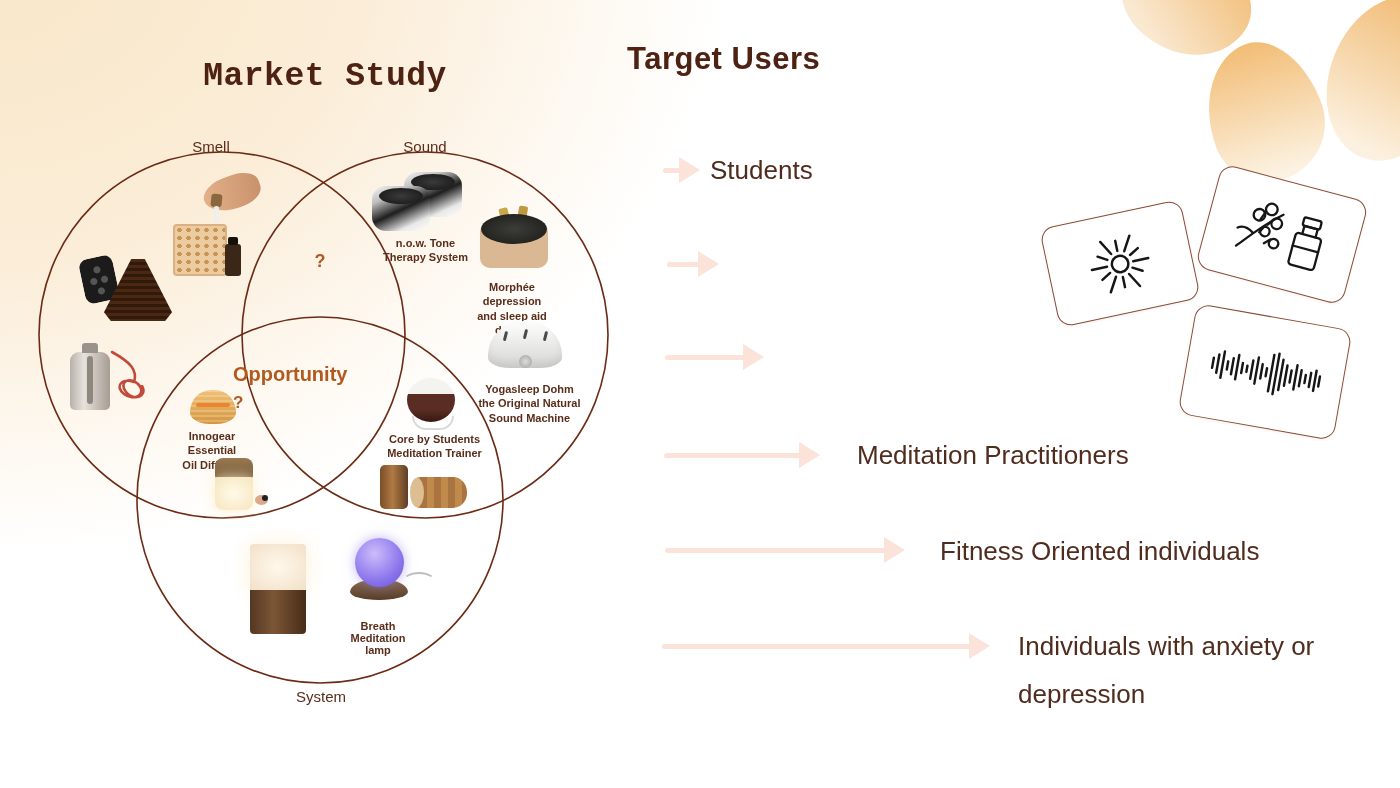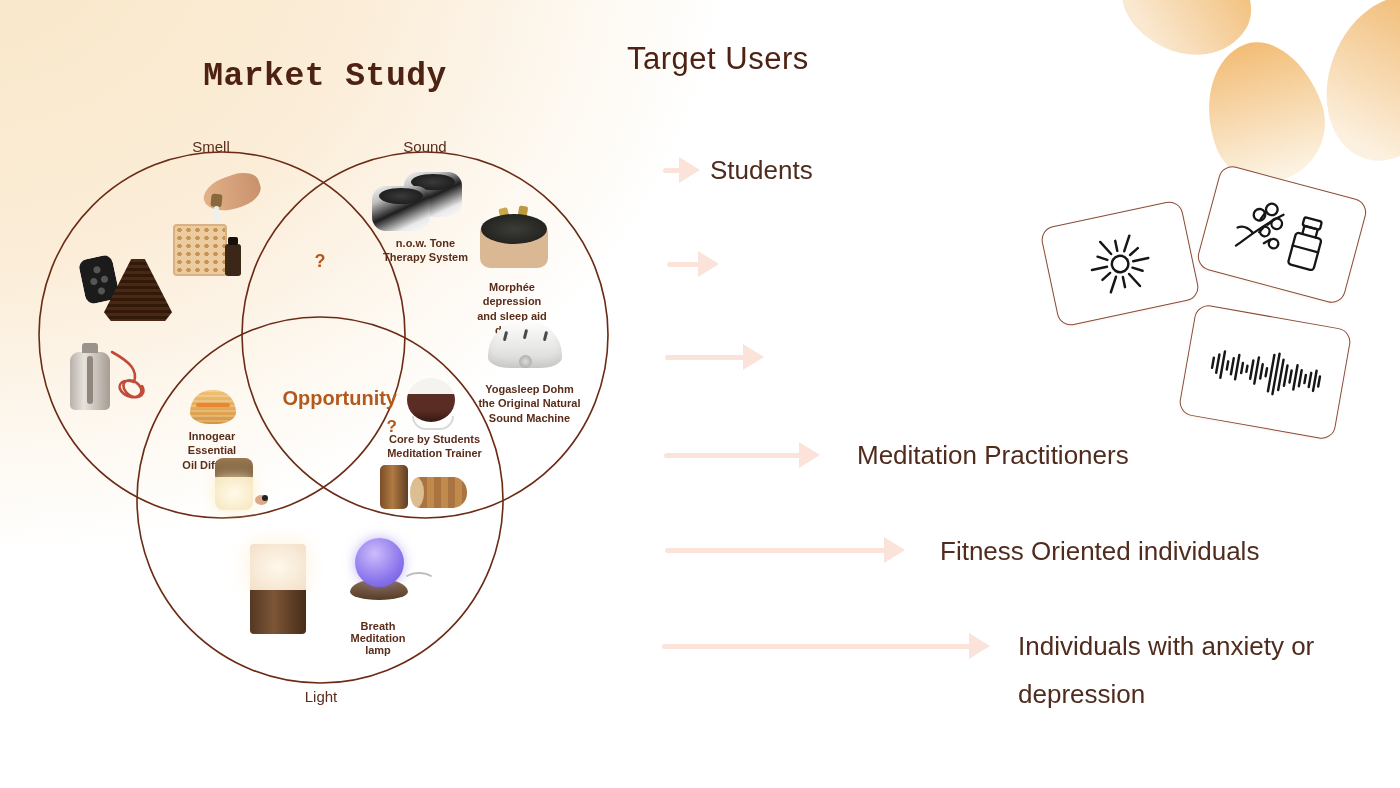--- a/index.html
+++ b/index.html
@@ -17,28 +17,28 @@
     background:linear-gradient(205deg,#F1BA70,#FAE9D2 85%);}
   .petal-b{left:1207px;top:42px;width:114px;height:140px;transform:rotate(-20deg);
     border-radius:55% 45% 52% 48%/62% 58% 42% 38%;
     background:linear-gradient(185deg,#F2BB72,#FCF2E1 92%);}
   .petal-c{left:1330px;top:-8px;width:120px;height:170px;transform:rotate(16deg);
     border-radius:60% 40% 50% 50%/55% 45% 52% 48%;
     background:linear-gradient(192deg,#F0B76C,#FCF1E0 90%);}
   
   .ms-title{position:absolute;left:180px;top:58px;width:290px;text-align:center;
     font-size:33px;font-weight:700;color:#4E2213;letter-spacing:.5px;font-family:Liberation Mono, monospace;}
-  .tu-title{position:absolute;left:627px;top:41px;font-size:31px;font-weight:400;color:#4E2213;letter-spacing:.5px;}
+  .tu-title{position:absolute;left:627px;top:41px;font-size:31px;font-weight:700;color:#4E2213;letter-spacing:.5px;}
   
   .venn{position:absolute;left:0;top:0;}
   .venn circle{fill:none;stroke:#6B2B15;stroke-width:1.6;}
   .circle-label{position:absolute;width:70px;text-align:center;font-size:15px;color:#5A2D1A;font-weight:500;}
   .q-mark{position:absolute;left:300px;top:251px;width:40px;text-align:center;
     font-size:18px;font-weight:700;color:#B2591E;}
-  .opportunity{position:absolute;left:245px;top:363px;width:152px;text-align:right;color:#B2591E;margin-top:24px;}
+  .opportunity{position:absolute;left:233px;top:363px;width:152px;text-align:left;color:#B2591E;}
   .opportunity .op-t{font-size:20px;font-weight:700;}
   .opportunity .op-q{font-size:17px;font-weight:700;margin-top:7px;}
   .plabel{position:absolute;font-size:11px;font-weight:700;color:#5A2D1A;text-align:center;
     white-space:pre-line;line-height:1.3;}
   
   .prod{position:absolute;}
   .prod *{position:absolute;}
   
   .hand{left:38px;top:8px;width:58px;height:33px;background:linear-gradient(100deg,#E5B28C,#C6906A);
     border-radius:55% 45% 50% 60%;transform:rotate(-18deg);}
@@ -145,21 +145,21 @@
   <div class="ms-title">Market Study</div>
   <div class="tu-title">Target Users</div>
 
   <svg class="venn" width="650" height="730">
     <circle cx="222" cy="335" r="183"></circle>
     <circle cx="425" cy="335" r="183"></circle>
     <circle cx="320" cy="500" r="183"></circle>
   </svg>
   <div class="circle-label" style="left:176px;top:138px">Smell</div>
   <div class="circle-label" style="left:390px;top:138px">Sound</div>
-  <div class="circle-label" style="left:286px;top:688px">Light</div>
+  <div class="circle-label" style="left:286px;top:688px">System</div>
 
   <div class="q-mark">?</div>
   <div class="opportunity">
     <div class="op-t">Opportunity</div>
     <div class="op-q">?</div>
   </div>
 
   <div class="prod" style="left:165px;top:168px;width:110px;height:112px">
     <div class="hand"></div>
     <div class="drop-cap"></div>

